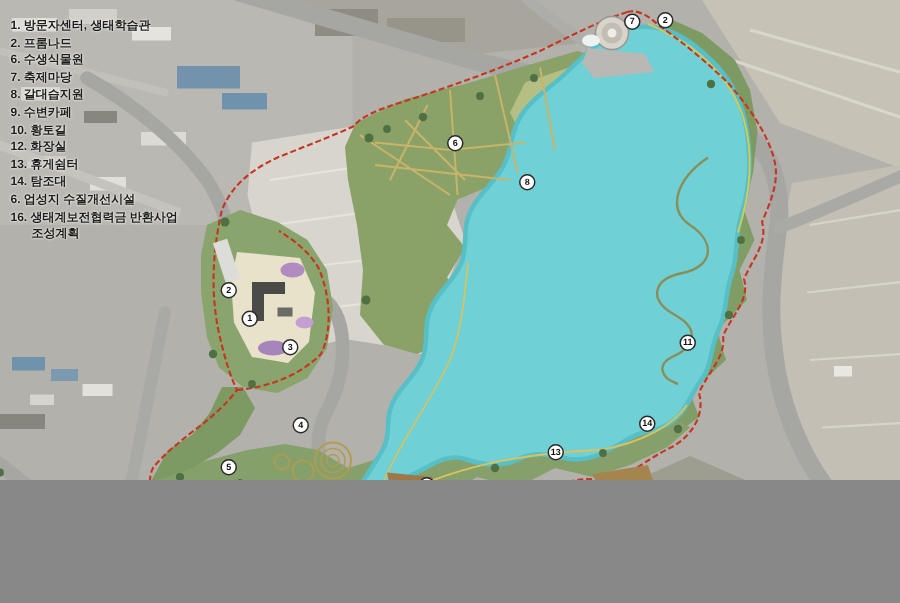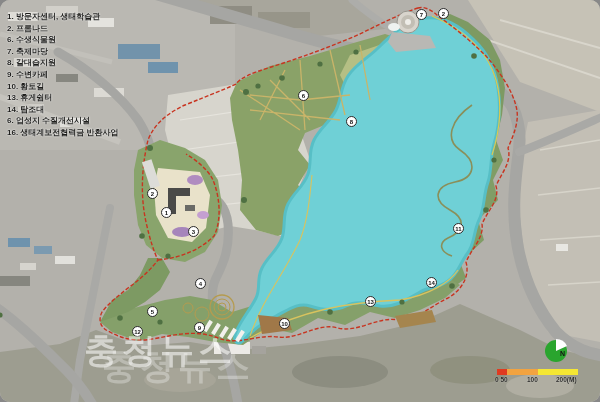--- a/index.html
+++ b/index.html
@@ -1,17 +1,17 @@
 <!DOCTYPE html>
 <html><head>
 <meta charset="utf-8">
 <style>
   html,body{margin:0;padding:0;background:#888;}
-  #stage{position:relative;width:600px;height:402px;overflow:hidden;
-         font-family:"Liberation Sans","DejaVu Sans",sans-serif;background:#b3b1ab;border-radius:10px;}
+  #stage{position:relative;width:600px;height:320px;overflow:hidden;
+         font-family:"Liberation Sans","DejaVu Sans",sans-serif;background:#b3b1ab;}
   #mapsvg{position:absolute;left:0;top:0;}
   
   #legend{position:absolute;left:7px;top:11px;width:150px;z-index:30;}
   .legend-item{font-size:8px;line-height:11.6px;font-weight:bold;color:#1d1d1b;
                text-shadow:0 0 2px rgba(255,255,255,.85),0 0 1px rgba(255,255,255,.9);
                white-space:nowrap;}
   .legend-item.indent{padding-left:14px;}
   
   .marker{position:absolute;width:9px;height:9px;margin:-5px 0 0 -5px;border-radius:50%;
           background:#fff;border:1px solid #2a2a2a;color:#111;font-size:6px;font-weight:bold;
@@ -185,24 +185,26 @@
   </svg>
 
   <div id="legend">
       <div class="legend-item">1. 방문자센터, 생태학습관</div>
       <div class="legend-item">2. 프롬나드</div>
       <div class="legend-item">6. 수생식물원</div>
       <div class="legend-item">7. 축제마당</div>
       <div class="legend-item">8. 갈대습지원</div>
       <div class="legend-item">9. 수변카페</div>
       <div class="legend-item">10. 황토길</div>
+      <div class="legend-item">12. 화장실</div>
       <div class="legend-item">13. 휴게쉼터</div>
       <div class="legend-item">14. 탐조대</div>
       <div class="legend-item">6. 업성지 수질개선시설</div>
       <div class="legend-item">16. 생태계보전협력금 반환사업</div>
+      <div class="legend-item indent">조성계획</div>
     </div>
 
   <div id="markers">
       <div class="marker" style="left: 166px; top: 212px;">1</div>
       <div class="marker" style="left: 152px; top: 193px;">2</div>
       <div class="marker" style="left: 193px; top: 231px;">3</div>
       <div class="marker" style="left: 200px; top: 283px;">4</div>
       <div class="marker" style="left: 152px; top: 311px;">5</div>
       <div class="marker" style="left: 303px; top: 95px;">6</div>
       <div class="marker" style="left: 421px; top: 14px;">7</div>

